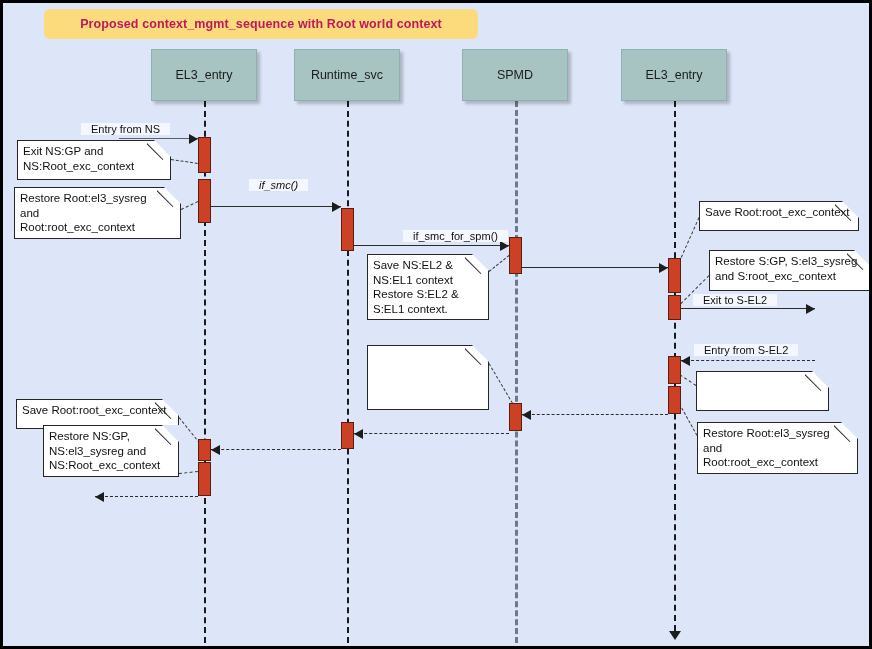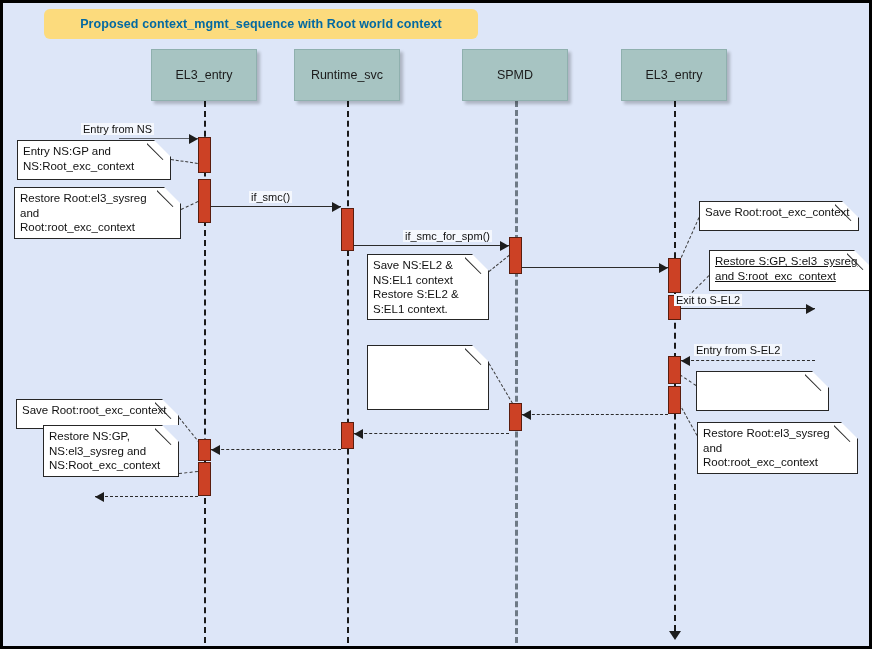--- a/index.html
+++ b/index.html
@@ -26,21 +26,21 @@
     top: 6px;
     width: 434px;
     height: 30px;
     background: #fcdb7d;
     border-radius: 6px;
     display: flex;
     align-items: center;
     justify-content: center;
     font-size: 12.5px;
     font-weight: bold;
-    color: #0369a1;
+    color: #be185d;
     letter-spacing: .1px;
   }
 
   
   .participant {
     position: absolute;
     background: #a7c4c2;
     border: 1px solid #8fb0ae;
     box-shadow: 3px 3px 3px rgba(0,0,0,0.22);
     display: flex;
@@ -102,21 +102,21 @@
     border-left: 6px solid transparent;
     border-right: 6px solid transparent;
     border-top: 9px solid #1d1d1d;
   }
 
   .msg-label {
     position: absolute;
     font-size: 11px;
     color: #111;
     background: #f4f7fd;
-    padding: 0 2px;
+    padding: 0 10px;
     white-space: nowrap;
     z-index: 7;
   }
 
   
   .note {
     position: absolute;
     background: #ffffff;
     border: 1px solid #262626;
     font-size: 11.5px;
@@ -192,29 +192,29 @@
       <div class="participant" style="left: 618px; top: 46px; width: 106px; height: 52px;">
         <span>EL3_entry</span>
       </div>
     </div>
   <div id="layer-messages">
       <div class="msg-line grey" style="left: 116px; top: 135px; width: 79px;"></div>
       <div class="arrowhead right" style="top: 131px; left: 186px;"></div>
       <div class="msg-label" style="left: 78px; top: 120px;">Entry from NS</div>
       <div class="msg-line" style="left: 208px; top: 203px; width: 130px;"></div>
       <div class="arrowhead right" style="top: 199px; left: 329px;"></div>
-      <div class="msg-label" style="left: 246px; top: 188px;">if_smc()</div>
+      <div class="msg-label" style="left: 246px; top: 176px; font-style: italic;">if_smc()</div>
       <div class="msg-line" style="left: 351px; top: 242px; width: 155px;"></div>
       <div class="arrowhead right" style="top: 238px; left: 497px;"></div>
       <div class="msg-label" style="left: 400px; top: 227px;">if_smc_for_spm()</div>
       <div class="msg-line" style="left: 519px; top: 264px; width: 146px;"></div>
       <div class="arrowhead right" style="top: 260px; left: 656px;"></div>
       <div class="msg-line" style="left: 678px; top: 305px; width: 134px;"></div>
       <div class="arrowhead right" style="top: 301px; left: 803px;"></div>
-      <div class="msg-label" style="left: 671px; top: 291px; text-align: center;">Exit to S-EL2</div>
+      <div class="msg-label" style="left: 690px; top: 291px; text-align: center;">Exit to S-EL2</div>
       <div class="msg-line dashed" style="left: 678px; top: 357px; width: 134px;"></div>
       <div class="arrowhead left" style="top: 353px; left: 678px;"></div>
       <div class="msg-label" style="left: 691px; top: 341px;">Entry from S-EL2</div>
       <div class="msg-line dashed" style="left: 519px; top: 411px; width: 146px;"></div>
       <div class="arrowhead left" style="top: 407px; left: 519px;"></div>
       <div class="msg-line dashed" style="left: 351px; top: 430px; width: 155px;"></div>
       <div class="arrowhead left" style="top: 426px; left: 351px;"></div>
       <div class="msg-line dashed" style="left: 208px; top: 446px; width: 130px;"></div>
       <div class="arrowhead left" style="top: 442px; left: 208px;"></div>
       <div class="msg-line dashed" style="left: 92px; top: 493px; width: 103px;"></div>
@@ -241,31 +241,31 @@
       <div class="activation" style="left: 665px; top: 255px; height: 35px;"></div>
       <div class="activation" style="left: 665px; top: 292px; height: 25px;"></div>
       <div class="activation" style="left: 665px; top: 353px; height: 28px;"></div>
       <div class="activation" style="left: 665px; top: 383px; height: 28px;"></div>
       <div class="activation" style="left: 506px; top: 400px; height: 28px;"></div>
       <div class="activation" style="left: 338px; top: 419px; height: 27px;"></div>
       <div class="activation" style="left: 195px; top: 436px; height: 22px;"></div>
       <div class="activation" style="left: 195px; top: 459px; height: 34px;"></div>
     </div>
   <div id="layer-notes">
-      <div class="note" style="left: 14px; top: 137px; width: 154px; min-height: 40px;"><div style="white-space: pre-line;">Entry NS:GP and
+      <div class="note" style="left: 14px; top: 137px; width: 154px; min-height: 40px;"><div style="white-space: pre-line;">Exit NS:GP and
 NS:Root_exc_context</div><div class="fold"></div><div class="fold-line"></div></div>
       <div class="note" style="left: 11px; top: 184px; width: 167px; min-height: 52px;"><div style="white-space: pre-line;">Restore Root:el3_sysreg
 and
 Root:root_exc_context</div><div class="fold"></div><div class="fold-line"></div></div>
       <div class="note" style="left: 364px; top: 251px; width: 122px; min-height: 65px;"><div style="white-space: pre-line;">Save NS:EL2 &amp;
 NS:EL1 context
 Restore S:EL2 &amp;
 S:EL1 context.</div><div class="fold"></div><div class="fold-line"></div></div>
       <div class="note" style="left: 696px; top: 198px; width: 160px; min-height: 30px;"><div style="white-space: pre-line;">Save Root:root_exc_context</div><div class="fold"></div><div class="fold-line"></div></div>
-      <div class="note" style="left: 706px; top: 247px; width: 162px; min-height: 41px;"><div style="white-space: pre-line; text-decoration: underline;">Restore S:GP, S:el3_sysreg
+      <div class="note" style="left: 706px; top: 247px; width: 162px; min-height: 41px;"><div style="white-space: pre-line;">Restore S:GP, S:el3_sysreg
 and S:root_exc_context</div><div class="fold"></div><div class="fold-line"></div></div>
       <div class="note" style="left: 364px; top: 342px; width: 122px; min-height: 65px;"><div class="fold"></div><div class="fold-line"></div></div>
       <div class="note" style="left: 693px; top: 368px; width: 133px; min-height: 40px;"><div class="fold"></div><div class="fold-line"></div></div>
       <div class="note" style="left: 694px; top: 419px; width: 161px; min-height: 52px;"><div style="white-space: pre-line;">Restore Root:el3_sysreg
 and
 Root:root_exc_context</div><div class="fold"></div><div class="fold-line"></div></div>
       <div class="note" style="left: 13px; top: 396px; width: 163px; min-height: 30px;"><div style="white-space: pre-line;">Save Root:root_exc_context</div><div class="fold"></div><div class="fold-line"></div></div>
       <div class="note" style="left: 40px; top: 422px; width: 136px; min-height: 46px;"><div style="white-space: pre-line;">Restore NS:GP,
 NS:el3_sysreg and
 NS:Root_exc_context</div><div class="fold"></div><div class="fold-line"></div></div>

